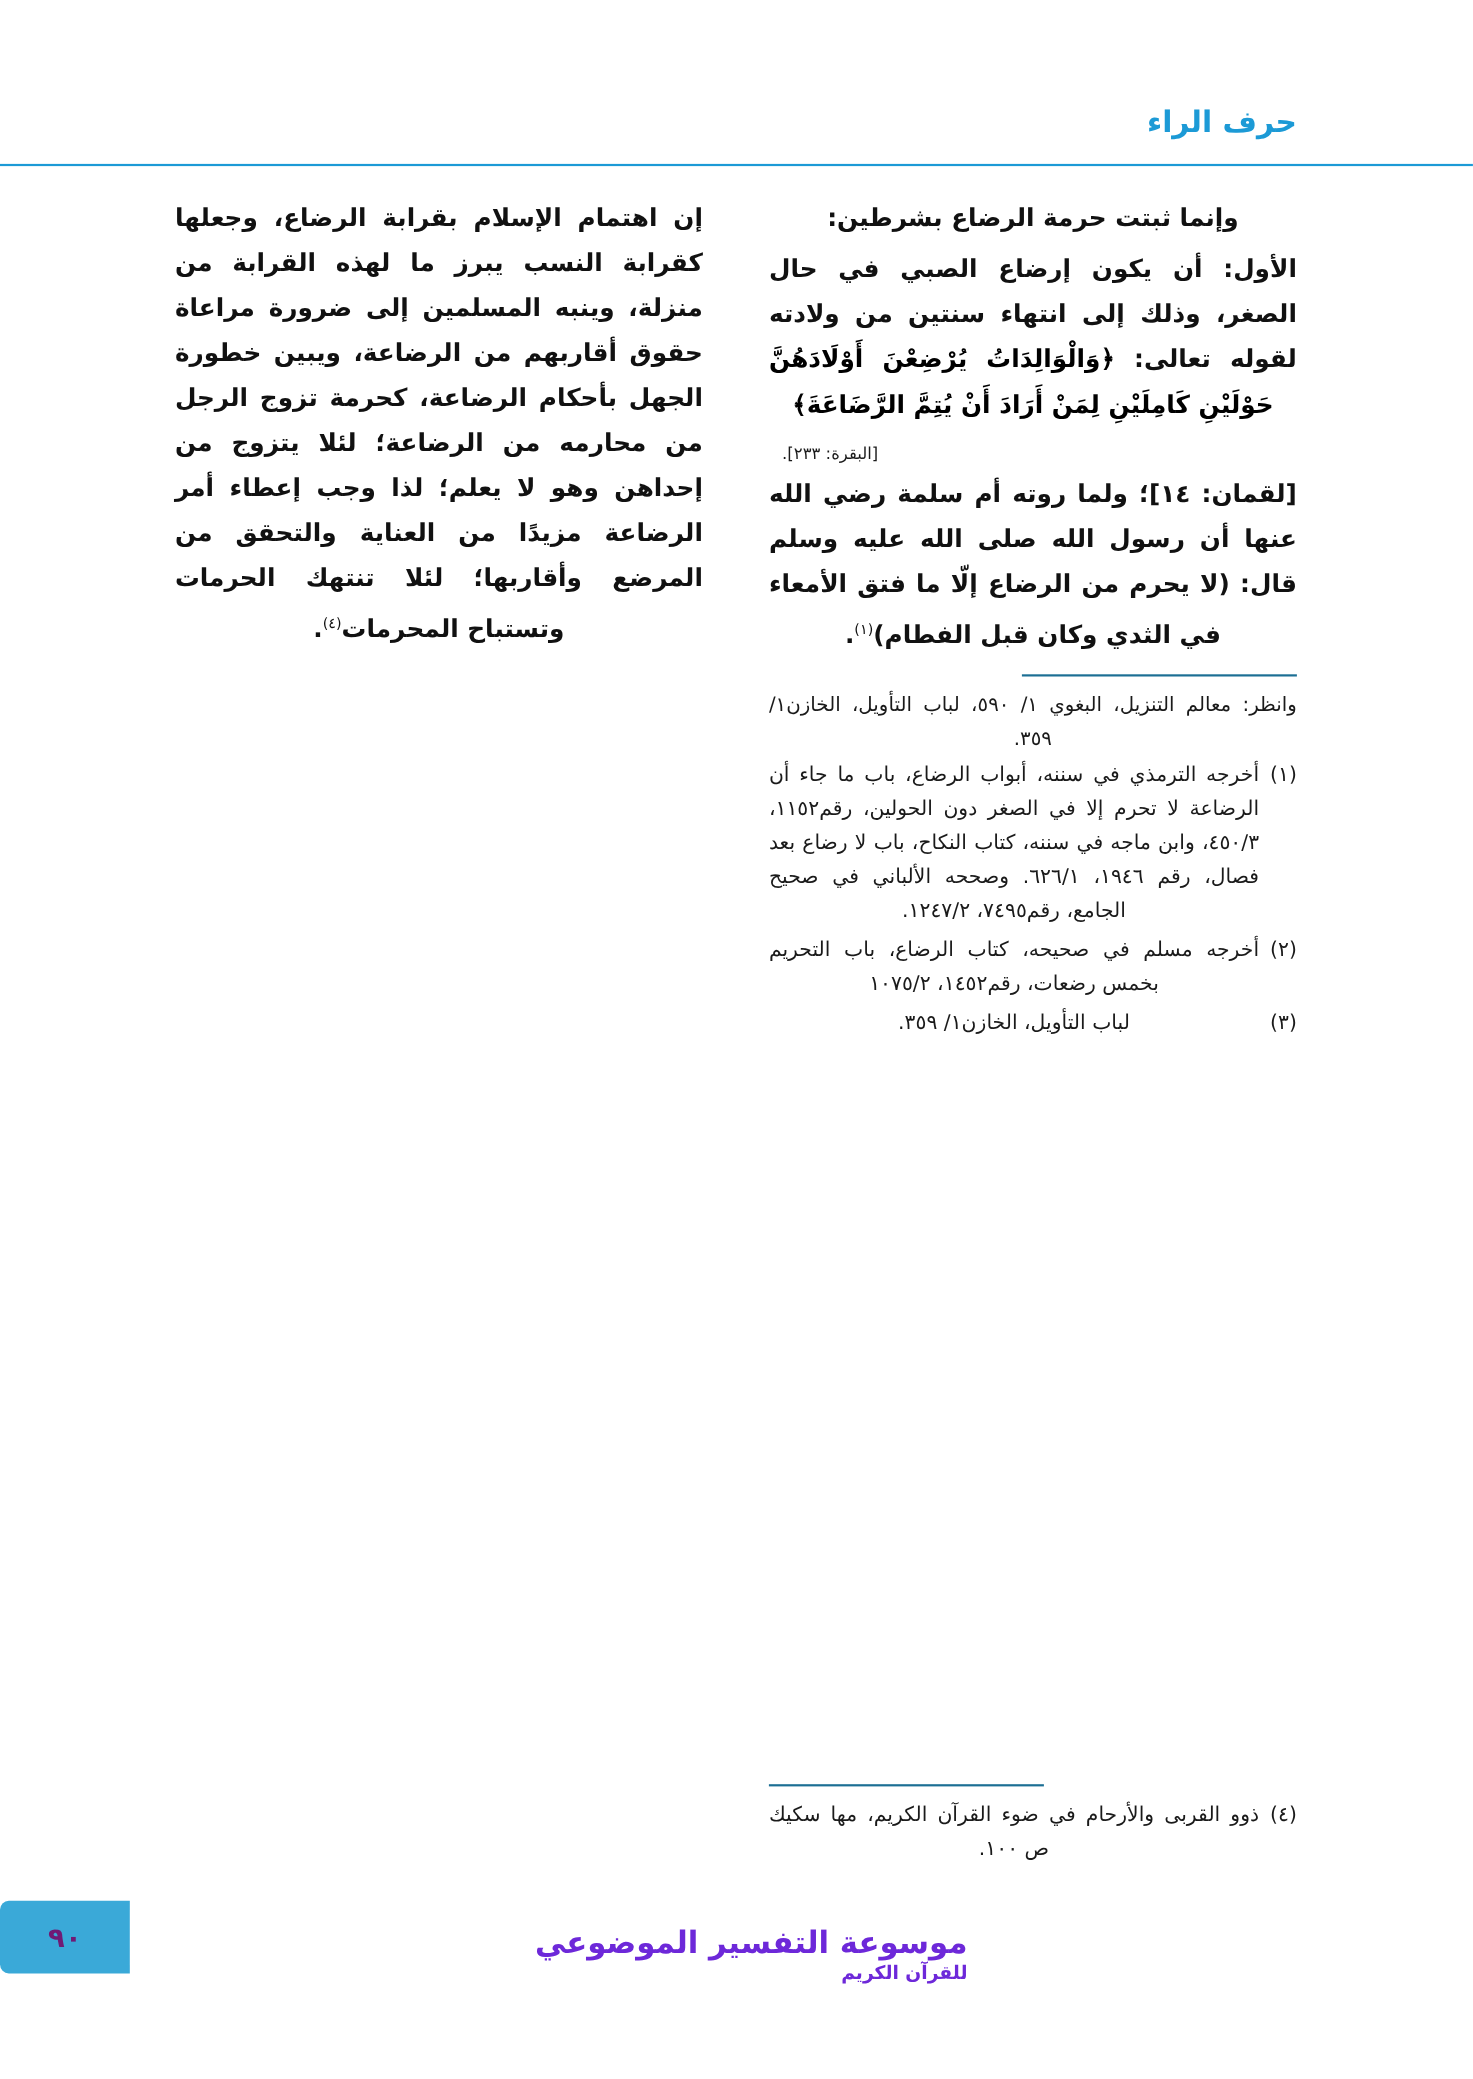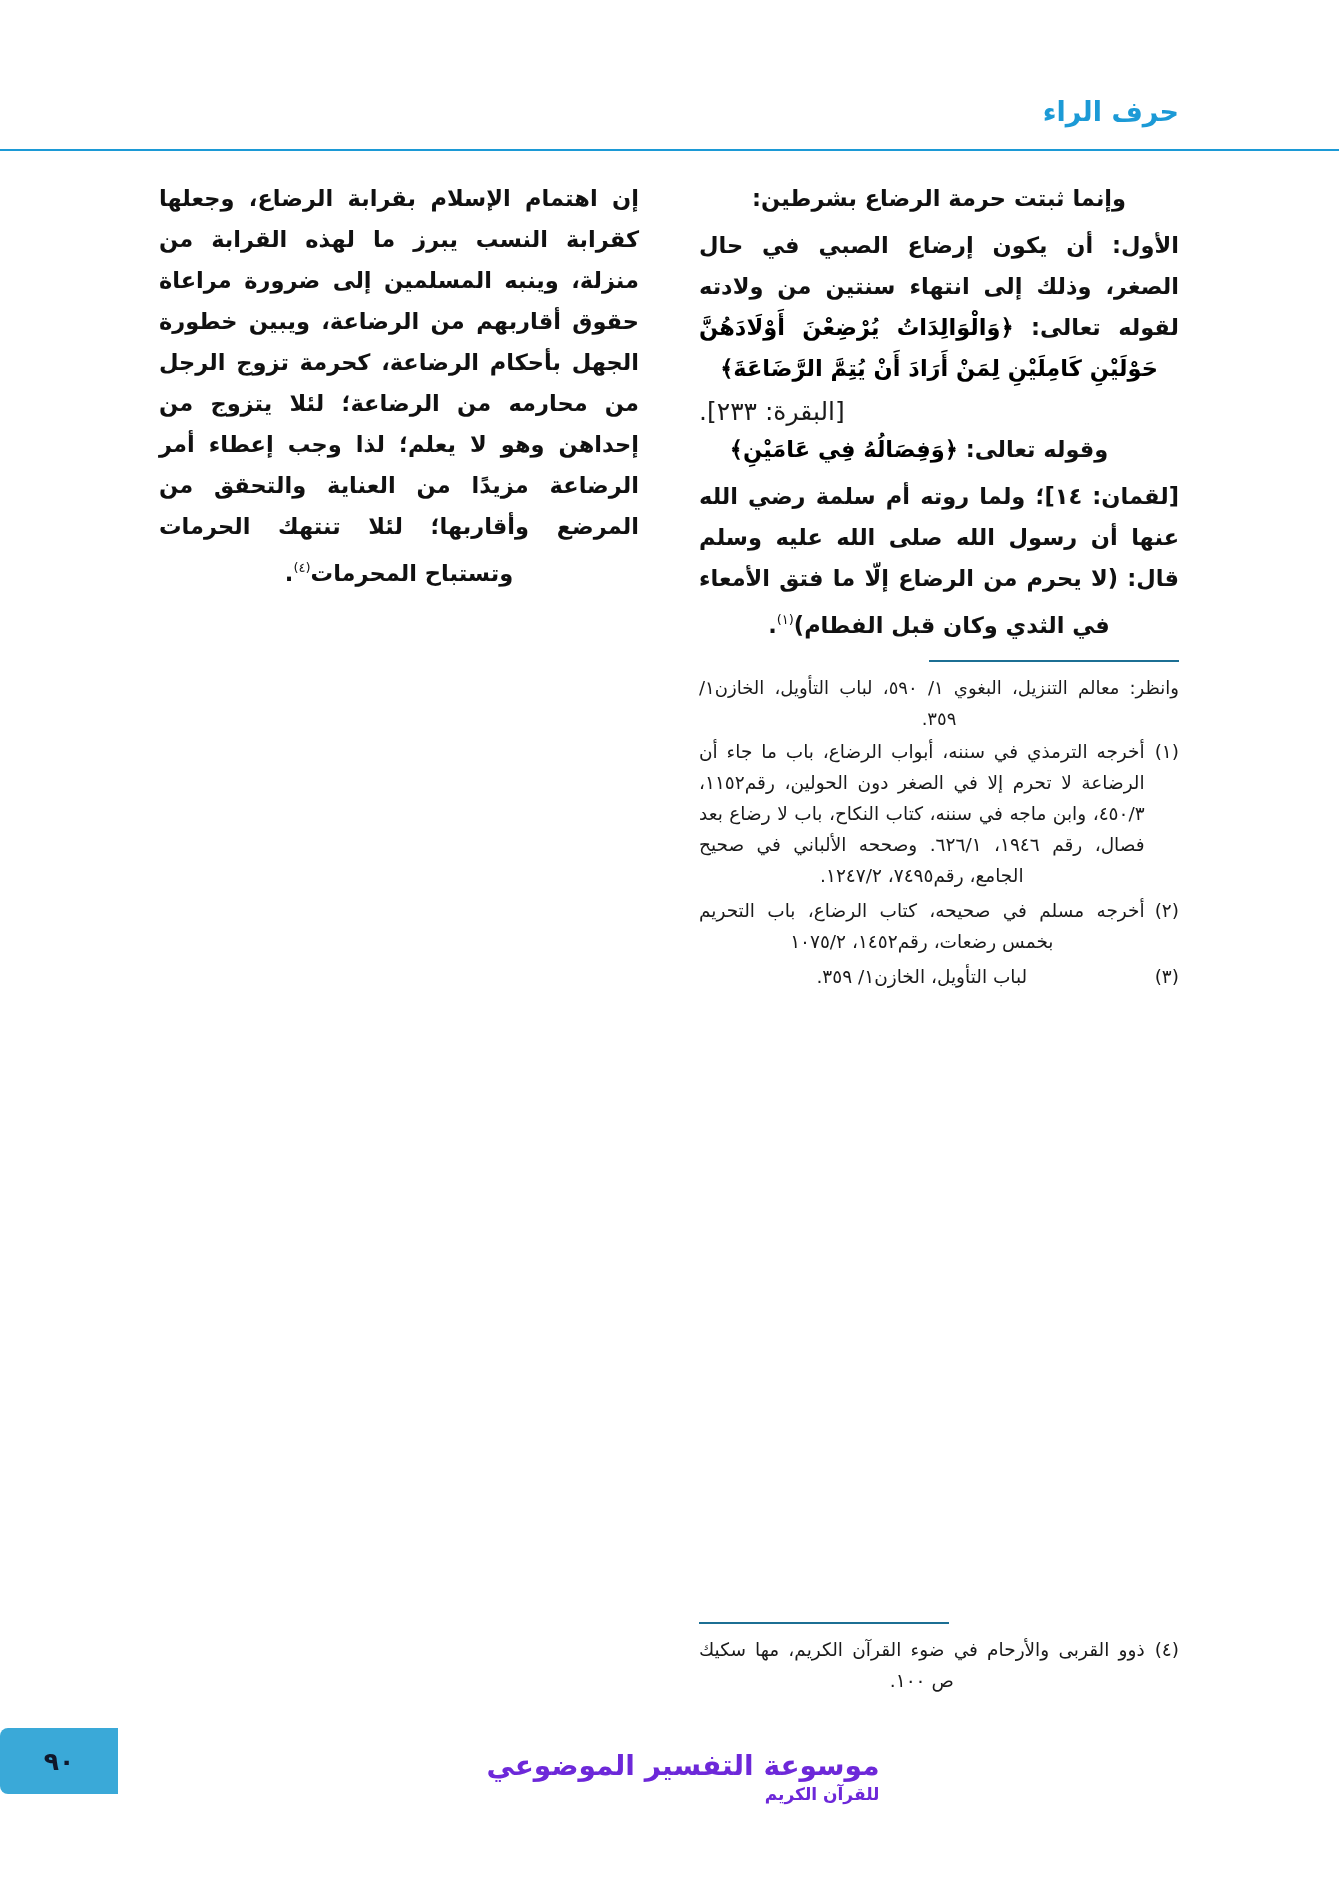--- a/index.html
+++ b/index.html
@@ -74,23 +74,24 @@
   p.indent {
     text-indent: 40px;
   }
   .quran {
     color: #000000;
     font-weight: bold;
   }
   .ref {
     display: block;
     text-align: left;
-    font-size: 25px;
+    font-size: 15px;
     font-weight: normal;
     line-height: 34px;
+    margin-left: 12px;
   }
   sup {
     font-size: 13px;
     vertical-align: super;
     font-weight: normal;
   }
 
   
   .fn-rule {
     height: 2px;
@@ -167,21 +168,21 @@
     letter-spacing: 0px;
   }
   .page-number-tab {
     position: absolute;
     bottom: 96px;
     left: 0;
     width: 118px;
     height: 66px;
     background: #3aa9d8;
     border-radius: 8px 0 0 8px;
-    color: #0f172a;
+    color: #701a75;
     display: flex;
     align-items: center;
     justify-content: center;
     font-size: 25px;
     font-weight: bold;
   }
 </style>
 </head>
 <body>
 
@@ -196,23 +197,20 @@
 
     <div class="col">
 
       <p>وإنما ثبتت حرمة الرضاع بشرطين:</p>
 
       <p><span>الأول: أن يكون إرضاع الصبي في حال الصغر، وذلك إلى انتهاء سنتين من ولادته لقوله تعالى:</span>
         <span class="quran">﴿وَالْوَالِدَاتُ يُرْضِعْنَ أَوْلَادَهُنَّ حَوْلَيْنِ كَامِلَيْنِ لِمَنْ أَرَادَ أَنْ يُتِمَّ الرَّضَاعَةَ﴾</span>
       </p>
       <span class="ref">[البقرة: ٢٣٣].</span>
 
-      <p class="indent"><span>وقوله تعالى:</span>
-        <span class="quran">﴿وَفِصَالُهُ فِي عَامَيْنِ﴾</span>
-      </p>
       <p><span>[لقمان: ١٤]؛ ولما روته أم سلمة رضي الله عنها أن رسول الله صلى الله عليه وسلم قال: (لا يحرم من الرضاع إلّا ما فتق الأمعاء في الثدي وكان قبل الفطام)</span><sup>(١)</sup><span>.</span></p>
 
 
       <div class="right-col-footnotes">
         <div class="fn-rule right"></div>
 
         <div class="fn-plain">وانظر: معالم التنزيل، البغوي ١/ ٥٩٠، لباب التأويل، الخازن١/ ٣٥٩.</div>
 
         <div class="fn">
           <span class="fn-num">(١)</span>

